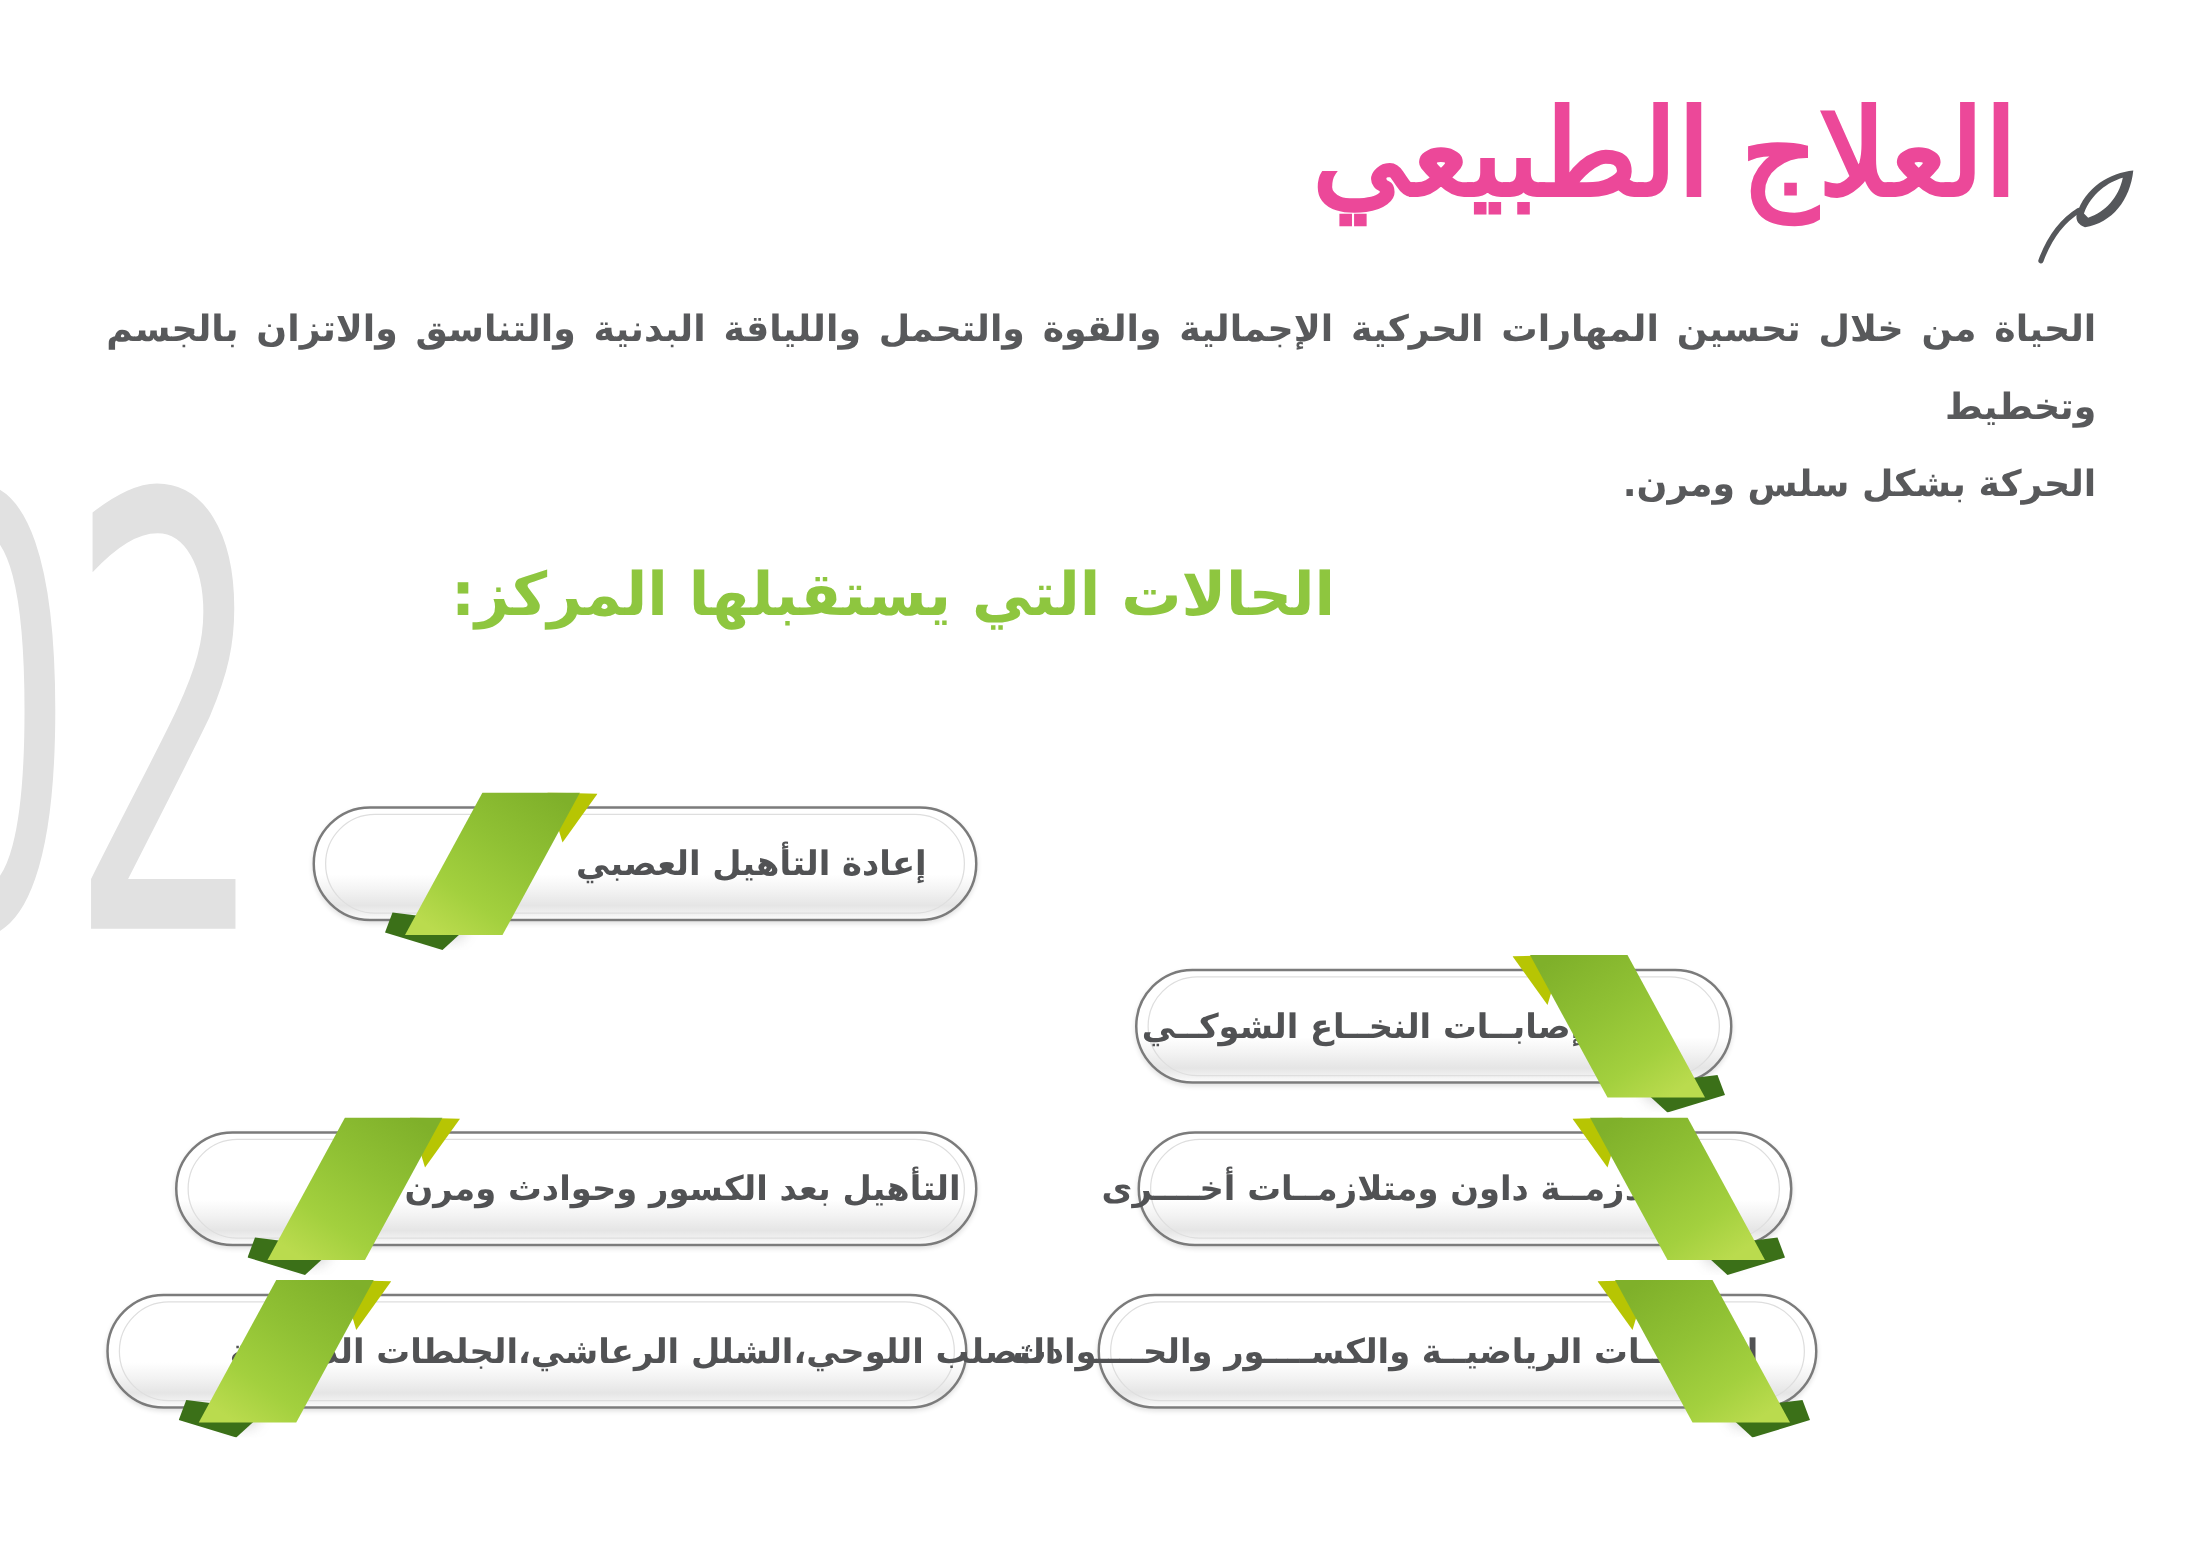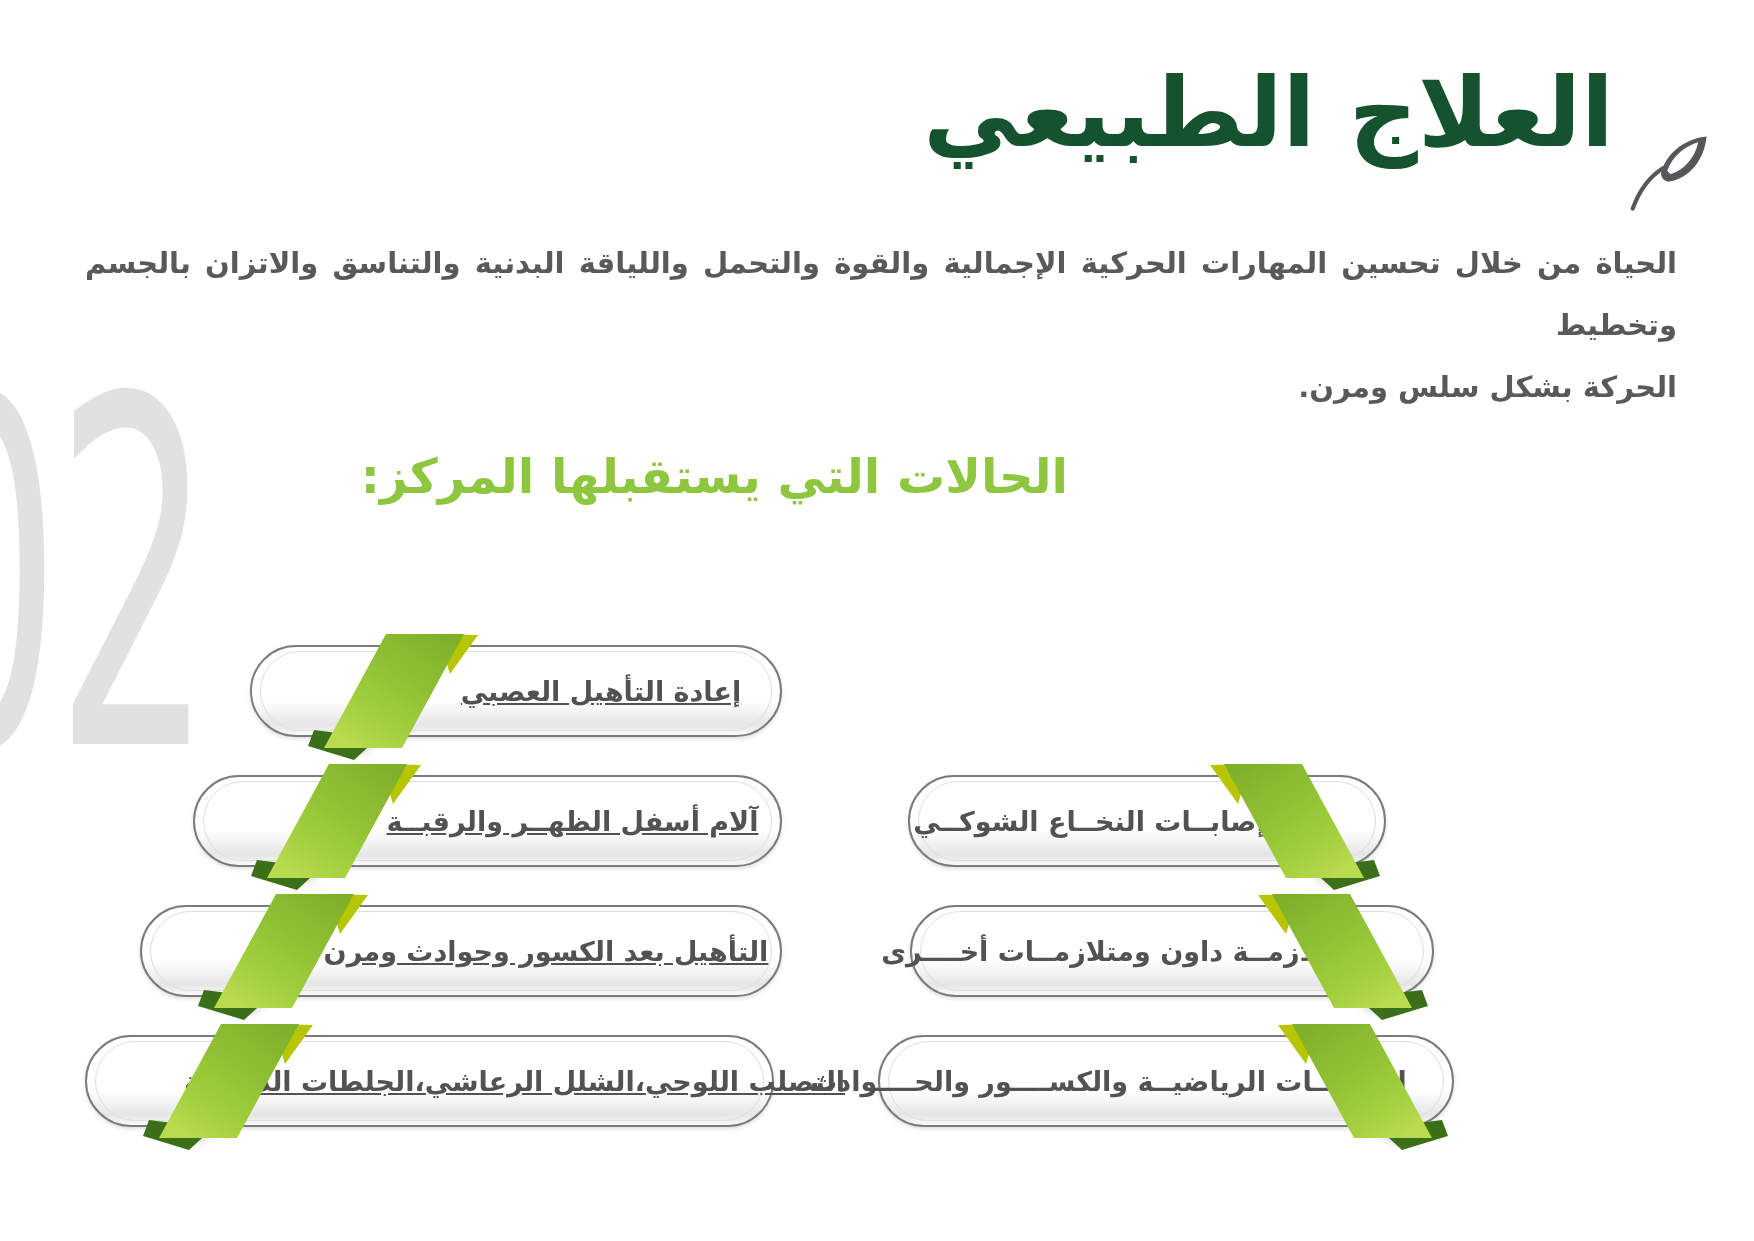--- a/index.html
+++ b/index.html
@@ -3,22 +3,22 @@
 <meta charset="utf-8">
 <style>
   html,body{margin:0;padding:0;background:#fff;}
   .page{
     position:relative; width:1754px; height:1241px; overflow:hidden;
     background:#ffffff; font-family:"DejaVu Sans", sans-serif;
   }
   
   .leaf{ position:absolute; top:128px; right:44px; width:84px; height:84px; }
   .title{
-    position:absolute; top:56px; right:140px; direction:rtl;
-    font-size:96px; font-weight:bold; color:#14532d; line-height:1.2; white-space:nowrap;
+    position:absolute; top:66px; right:140px; direction:rtl;
+    font-size:96px; font-weight:bold; color:#ec4899; line-height:1.2; white-space:nowrap;font-family:Liberation Serif, serif;
   }
   
   .intro{
     position:absolute; top:232px; left:85px; width:1592px; direction:rtl;
     color:#58595b; font-size:29px; font-weight:bold; line-height:62px;
   }
   .intro .line-j{ text-align:justify; text-align-last:justify; }
   .intro .line-r{ text-align:right; }
   
   .page-num{
@@ -39,21 +39,21 @@
     display:flex; align-items:center; justify-content:center;
   }
   .pill::before{
     content:""; position:absolute; inset:4px 8px; border:1px solid #dedede;
     border-radius:48px; pointer-events:none;
   }
   .pill-label{
     position:relative; z-index:2; direction:rtl; text-align:center;
     color:#515254; font-size:27px; font-weight:bold; white-space:nowrap;
   }
-  .pill-left  .pill-label{ padding-left:170px;text-decoration:underline; }
+  .pill-left  .pill-label{ padding-left:170px; }
   .pill-right .pill-label{ padding-right:115px; }
   .ribbon{
     position:absolute; top:-13px; width:170px; height:126px; z-index:3; pointer-events:none;
   }
   .pill-left  .ribbon{ left:56px; }
   .pill-right .ribbon{ right:4px; transform:scaleX(-1); }
   
   .r1{ top:645px; } .r2{ top:775px; } .r3{ top:905px; } .r4{ top:1035px; }
   .pill-right.r1{ left:905px; width:428px; }
   .pill-right.r2{ left:908px; width:474px; }
@@ -134,29 +134,20 @@
   <div class="pill pill-left r1">
     <svg class="ribbon" viewBox="0 0 170 126">
       <path d="M100,6 L126,6 L60,118 L34,118 Z" fill="#8a8a8a" opacity="0.35" filter="url(#rsh)"></path>
       <path d="M130,0 L170,1 L142,40 Z" fill="#b7c503"></path>
       <path d="M6,96 L70,104 L46,126 L0,112 Z" fill="#3b7018"></path>
       <path d="M78,0 L156,0 L94,114 L16,114 Z" fill="url(#rg)"></path>
     </svg>
     <div class="pill-label">إعادة التأهيل العصبي</div>
   </div>
 
-  <div class="pill pill-left r2">
-    <svg class="ribbon" viewBox="0 0 170 126">
-      <path d="M100,6 L126,6 L60,118 L34,118 Z" fill="#8a8a8a" opacity="0.35" filter="url(#rsh)"></path>
-      <path d="M130,0 L170,1 L142,40 Z" fill="#b7c503"></path>
-      <path d="M6,96 L70,104 L46,126 L0,112 Z" fill="#3b7018"></path>
-      <path d="M78,0 L156,0 L94,114 L16,114 Z" fill="url(#rg)"></path>
-    </svg>
-    <div class="pill-label">آلام أسفل الظهــر والرقبــة</div>
-  </div>
 
   <div class="pill pill-left r3">
     <svg class="ribbon" viewBox="0 0 170 126">
       <path d="M100,6 L126,6 L60,118 L34,118 Z" fill="#8a8a8a" opacity="0.35" filter="url(#rsh)"></path>
       <path d="M130,0 L170,1 L142,40 Z" fill="#b7c503"></path>
       <path d="M6,96 L70,104 L46,126 L0,112 Z" fill="#3b7018"></path>
       <path d="M78,0 L156,0 L94,114 L16,114 Z" fill="url(#rg)"></path>
     </svg>
     <div class="pill-label">التأهيل بعد الكسور وحوادث ومرن</div>
   </div>

